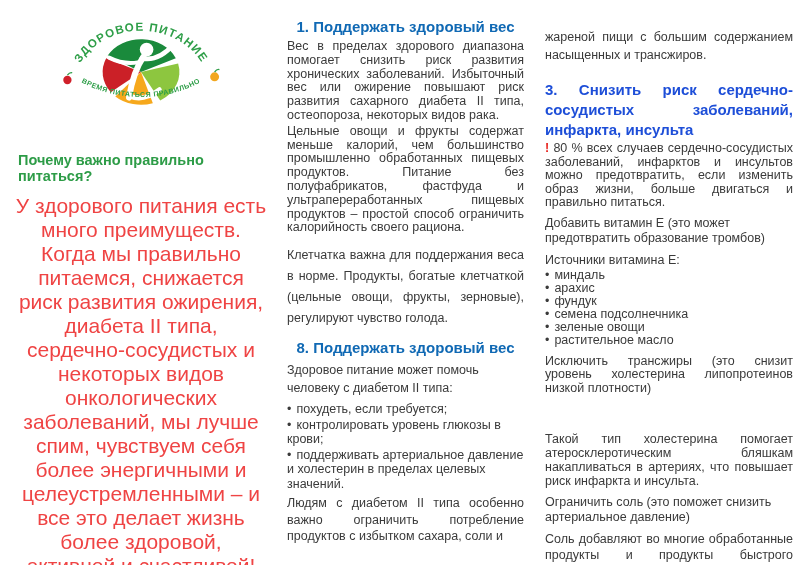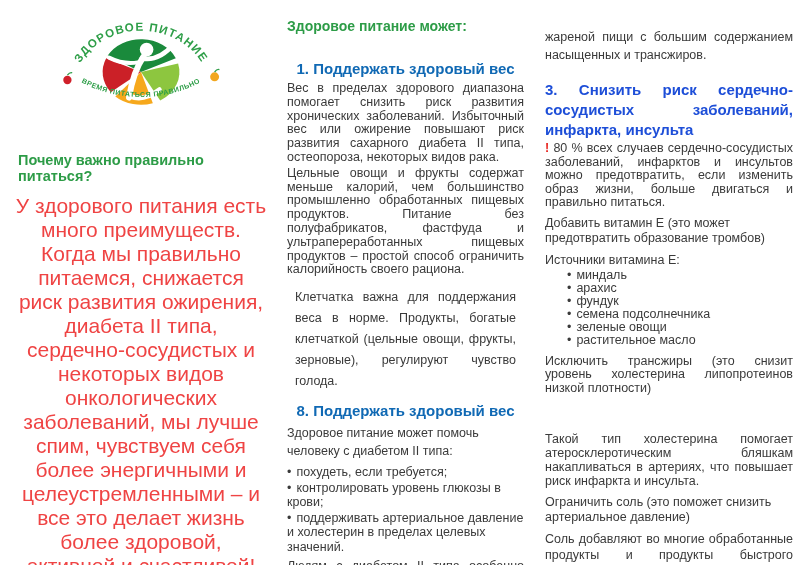--- a/index.html
+++ b/index.html
@@ -15,39 +15,39 @@
   .logo-wrap svg{display:block;}
   .q-heading{text-align:left;color:#2d9c47;font-size:14.5px;font-weight:bold;
              margin:20px 0 10px 4px;}
   .big-body{font-size:21px;line-height:24px;margin:4px 0 0;color:#ef4444;text-align:center;}
 
   
   .col2{padding-top:18px;}
   .green-h{color:#2d9c47;font-size:14px;font-weight:bold;margin:0 0 26px;}
   .blue-t{color:#1069b4;font-size:15px;font-weight:bold;margin:0 0 5px;text-align:center;}
   .col2 p{font-size:12.5px;line-height:13.8px;margin:0 0 2px;text-align:justify;color:#3a3a3a;}
-  .col2 .p-loose{line-height:21px;margin:10px 8px 8px;}
+  .col2 .p-loose{line-height:21px;margin:10px 0 8px;}
   .t2{margin-top:10px;}
   .col2 .intro{text-align:left;line-height:18px;margin-bottom:5px;}
   ul.bullets{list-style:none;margin:2px 0 4px;padding:0;}
   .col2 ul.bullets li{font-size:12.5px;line-height:14.5px;margin:1px 0;text-align:left;color:#3a3a3a;}
   .mk{margin-right:5px;}
   .col2 .outro{line-height:16.5px;margin-top:3px;}
 
   
   .col3{padding-top:28px;}
   .col3 p{font-size:12.5px;margin:0 0 7px;color:#3a3a3a;}
   .col3 .cont{line-height:18px;text-align:justify;margin-bottom:16px;}
   .t3{color:#1d4ed8;font-size:15px;font-weight:bold;text-align:justify;line-height:20px;margin:0 0 2px;}
   .col3 .warn-p{line-height:13.5px;text-align:justify;margin-bottom:6px;}
   .excl{color:#e8251f;font-weight:bold;}
   .col3 .lead{line-height:15px;text-align:left;}
   .col3 .srcs{margin-bottom:2px;line-height:14px;}
   .col3 ul.bullets li{font-size:12.5px;line-height:13px;color:#3a3a3a;}
-  .col3 ul.bullets{margin-bottom:8px;margin-left:22px;}
+  .col3 ul.bullets{margin-bottom:8px;}
   .col3 .just{text-align:justify;line-height:13.5px;}
   .col3 .p-chol{text-align:justify;line-height:14px;margin-top:37px;}
   .col3 .p-salt{text-align:justify;line-height:15.5px;}
   .arc-top{fill:#2e9e48;font-weight:bold;font-size:14.5px;letter-spacing:1.5px;
            font-family:"Liberation Sans","DejaVu Sans",sans-serif;}
   .arc-bot{fill:#2e9e48;font-weight:bold;font-size:8.8px;letter-spacing:.6px;
            font-family:"Liberation Sans","DejaVu Sans",sans-serif;}
 </style>
 </head>
 <body>
@@ -92,21 +92,20 @@
         <text class="arc-bot" text-anchor="middle">
           <textPath xlink:href="#arcBot" href="#arcBot" startOffset="50%">ВРЕМЯ ПИТАТЬСЯ ПРАВИЛЬНО</textPath>
         </text>
       </svg>
     </div>
     <h2 class="q-heading">Почему важно правильно питаться?</h2>
     <p class="big-body">У здорового питания есть много преимуществ. Когда мы правильно питаемся, снижается риск развития ожирения, диабета II типа, сердечно-сосудистых и некоторых видов онкологических заболеваний, мы лучше спим, чувствуем себя более энергичными и целеустремленными – и все это делает жизнь более здоровой, активной и счастливой!</p>
   </section>
 
   <section class="col col2">
-    <h3 class="green-h">Здоровое питание может:</h3>
 
     <h4 class="blue-t">1.  Поддержать здоровый вес</h4>
     <p>Вес в пределах здорового диапазона помогает снизить риск развития хронических заболеваний. Избыточный вес или ожирение повышают риск развития сахарного диабета II типа, остеопороза, некоторых видов рака.</p>
     <p>Цельные овощи и фрукты содержат меньше калорий, чем большинство промышленно обработанных пищевых продуктов. Питание без полуфабрикатов, фастфуда и ультрапереработанных пищевых продуктов – простой способ ограничить калорийность своего рациона.</p>
     <p class="p-loose">Клетчатка важна для поддержания веса в норме. Продукты, богатые клетчаткой (цельные овощи, фрукты, зерновые), регулируют чувство голода.</p>
 
     <h4 class="blue-t t2">8.  Поддержать здоровый вес</h4>
     <p class="intro">Здоровое питание может помочь человеку с диабетом II типа:</p>
     <ul class="bullets">
       <li><span class="mk">•</span><span>похудеть, если требуется;</span></li>

